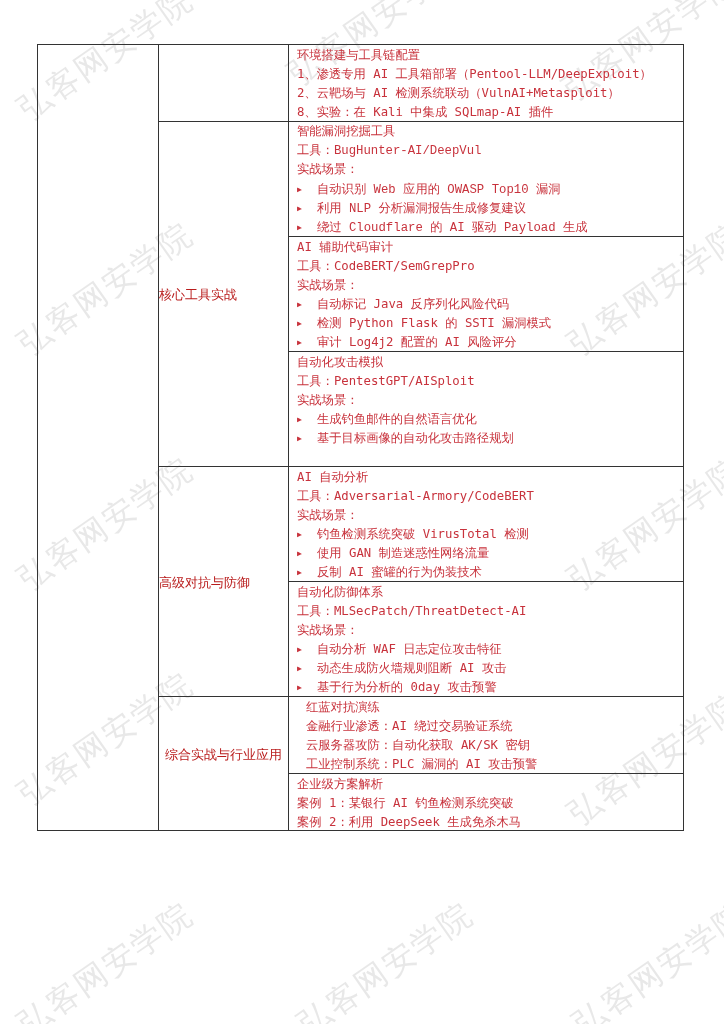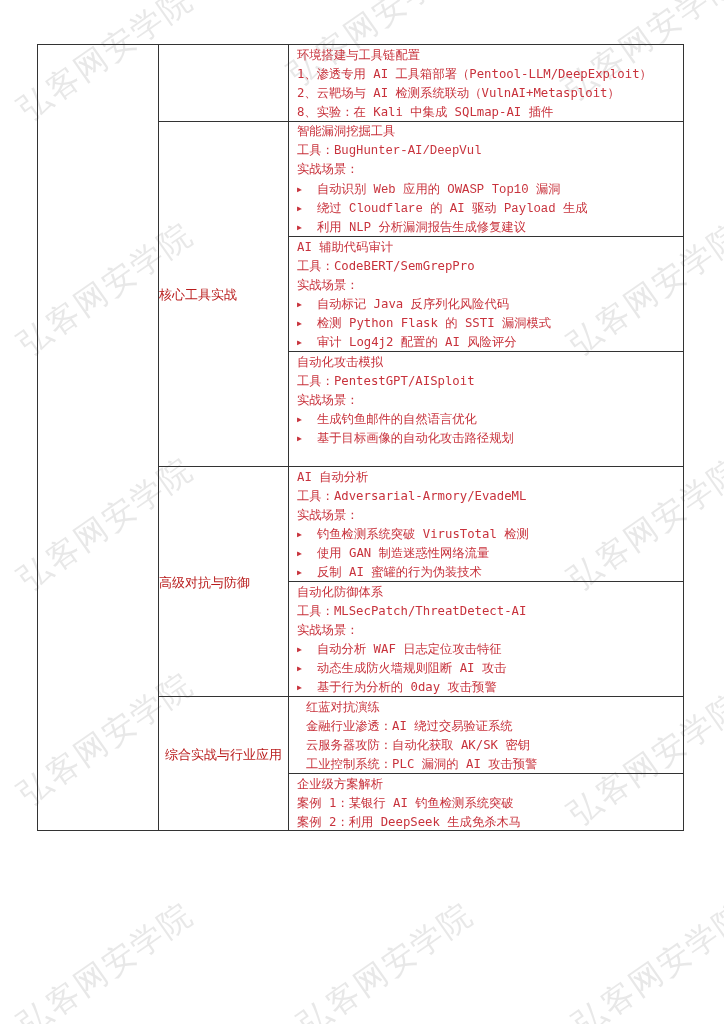--- a/index.html
+++ b/index.html
@@ -58,22 +58,22 @@
     <span class="ln">1、渗透专用 AI 工具箱部署（Pentool-LLM/DeepExploit）</span>
     <span class="ln">2、云靶场与 AI 检测系统联动（VulnAI+Metasploit）</span>
     <span class="ln">8、实验：在 Kali 中集成 SQLmap-AI 插件</span>
   </div>
 
   <div class="cell" style="top:78px;font-family:Liberation Mono, monospace;">
     <span class="ln">智能漏洞挖掘工具</span>
     <span class="ln">工具：BugHunter-AI/DeepVul</span>
     <span class="ln">实战场景：</span>
     <span class="ln"><span class="bullet">▶</span><span>自动识别 Web 应用的 OWASP Top10 漏洞</span></span>
+    <span class="ln"><span class="bullet">▶</span><span>利用 NLP 分析漏洞报告生成修复建议</span></span>
     <span class="ln"><span class="bullet">▶</span><span>绕过 Cloudflare 的 AI 驱动 Payload 生成</span></span>
-    <span class="ln"><span class="bullet">▶</span><span>利用 NLP 分析漏洞报告生成修复建议</span></span>
   </div>
 
   <div class="cell" style="top:193px;">
     <span class="ln">AI 辅助代码审计</span>
     <span class="ln">工具：CodeBERT/SemGrepPro</span>
     <span class="ln">实战场景：</span>
     <span class="ln"><span class="bullet">▶</span><span>自动标记 Java 反序列化风险代码</span></span>
     <span class="ln"><span class="bullet">▶</span><span>检测 Python Flask 的 SSTI 漏洞模式</span></span>
     <span class="ln"><span class="bullet">▶</span><span>审计 Log4j2 配置的 AI 风险评分</span></span>
   </div>
@@ -81,21 +81,21 @@
   <div class="cell" style="top:308px;">
     <span class="ln">自动化攻击模拟</span>
     <span class="ln">工具：PentestGPT/AISploit</span>
     <span class="ln">实战场景：</span>
     <span class="ln"><span class="bullet">▶</span><span>生成钓鱼邮件的自然语言优化</span></span>
     <span class="ln"><span class="bullet">▶</span><span>基于目标画像的自动化攻击路径规划</span></span>
   </div>
 
   <div class="cell" style="top:423px;">
     <span class="ln">AI 自动分析</span>
-    <span class="ln">工具：Adversarial-Armory/EvadeML</span>
+    <span class="ln">工具：Adversarial-Armory/CodeBERT</span>
     <span class="ln">实战场景：</span>
     <span class="ln"><span class="bullet">▶</span><span>钓鱼检测系统突破 VirusTotal 检测</span></span>
     <span class="ln"><span class="bullet">▶</span><span>使用 GAN 制造迷惑性网络流量</span></span>
     <span class="ln"><span class="bullet">▶</span><span>反制 AI 蜜罐的行为伪装技术</span></span>
   </div>
 
   <div class="cell" style="top:538px;">
     <span class="ln">自动化防御体系</span>
     <span class="ln">工具：MLSecPatch/ThreatDetect-AI</span>
     <span class="ln">实战场景：</span>

